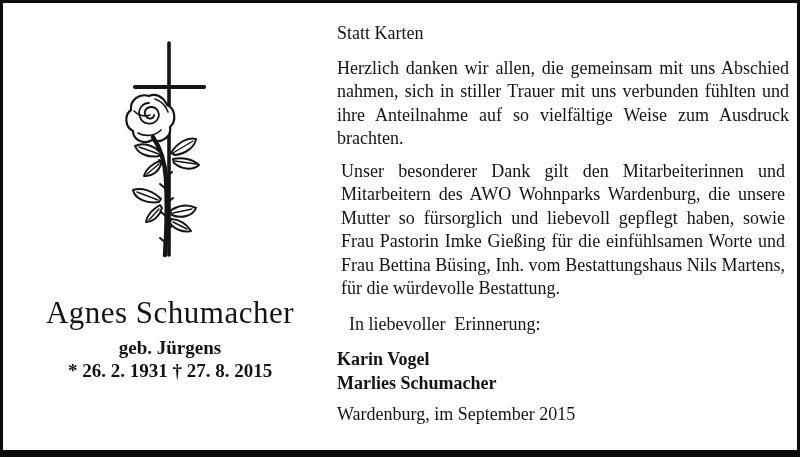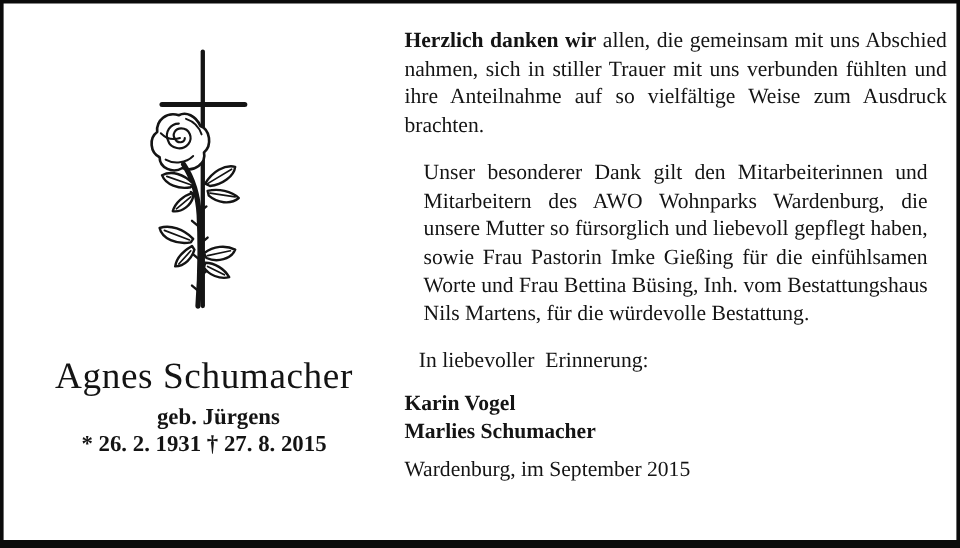--- a/index.html
+++ b/index.html
@@ -41,21 +41,21 @@
     width: 334px;
     text-align: center;
     font-weight: normal;
     font-size: 31px;
     line-height: 36px;
     letter-spacing: 0.5px;
     white-space: nowrap;
   }
   .maiden-name {
     position: absolute;
-    left: 12px;
+    left: 0;
     top: 333px;
     width: 334px;
     text-align: center;
     font-weight: bold;
     font-size: 19px;
     line-height: 23px;
   }
   .life-dates {
     position: absolute;
     left: 0;
@@ -76,33 +76,33 @@
     width: 452px;
     font-size: 18px;
     line-height: 23.5px;
   }
   .intro-line { margin: 0 0 11px 0; }
   .thanks-para {
     margin: 0 0 9px 0;
     text-align: justify;
   }
   .special-thanks-para {
-    margin: 16px;
+    margin: 4px;
     text-align: justify;
   }
   .remembrance-line {
     margin: 12px;
     white-space: pre-wrap;
   }
   .mourner-name {
     margin: 0;
     font-weight: bold;
   }
   .closing-line { margin: 8px 0 0 0; }
-  strong { font-weight: bold; margin-top: 24px; }
+  strong { font-weight: normal; margin-top: 24px; }
 </style>
 </head>
 <body>
 
 <div class="sheet">
 
   <div class="left-col">
 
     <svg class="emblem" viewBox="104 30 126 230" fill="none" stroke="#141414" stroke-linecap="round" stroke-linejoin="round">
 
@@ -153,20 +153,21 @@
 
     <div class="deceased-name">Agnes Schumacher</div>
     <div class="maiden-name">geb. Jürgens</div>
     <div class="life-dates">
       <span class="birth-date">* 26. 2. 1931</span>
       <span class="death-date">† 27. 8. 2015</span>
     </div>
   </div>
 
   <div class="right-col">
+    <p class="intro-line">Statt Karten</p>
 
     <p class="thanks-para">
       <strong>Herzlich danken wir</strong><span> allen, die gemeinsam mit uns Abschied nahmen, sich in stiller Trauer mit uns verbunden fühlten und ihre Anteilnahme auf so vielfältige Weise zum Ausdruck brachten.</span>
     </p>
 
     <p class="special-thanks-para">Unser besonderer Dank gilt den Mitarbeiterinnen und Mitarbeitern des AWO Wohnparks Wardenburg, die unsere Mutter so fürsorglich und liebevoll gepflegt haben, sowie Frau Pastorin Imke Gießing für die einfühlsamen Worte und Frau Bettina Büsing, Inh. vom Bestattungshaus Nils Martens, für die würdevolle Bestattung.</p>
 
     <p class="remembrance-line">In liebevoller  Erinnerung:</p>
 
     <p class="mourner-name">Karin Vogel</p>

